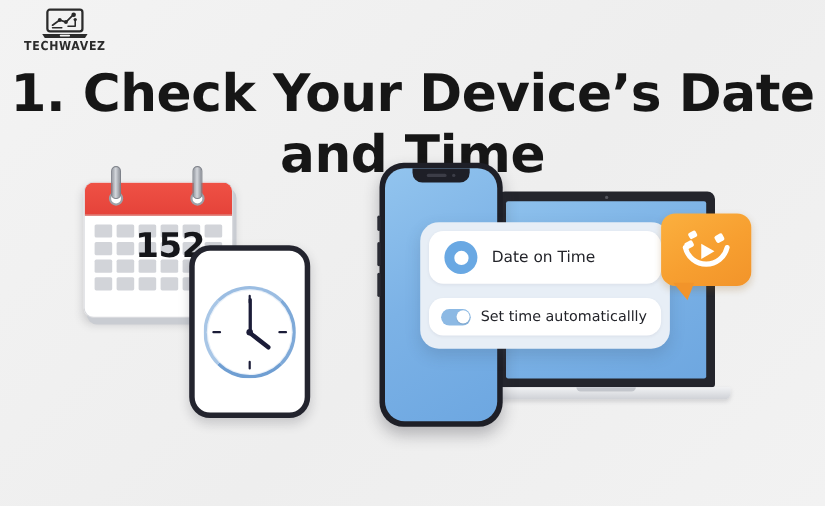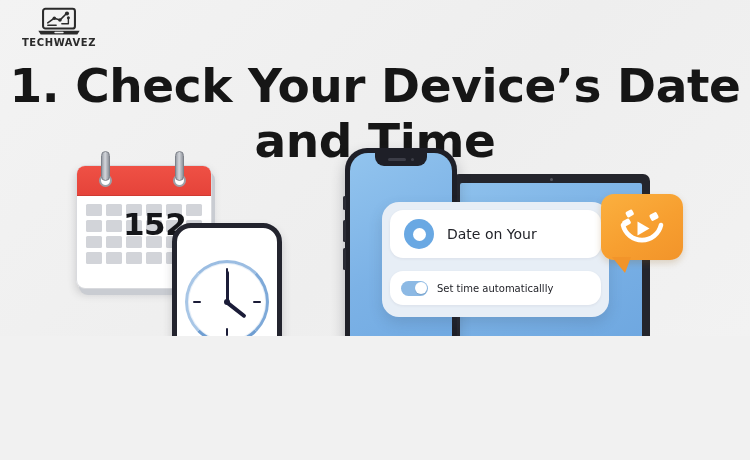--- a/index.html
+++ b/index.html
@@ -12,21 +12,21 @@
 
   body {
     font-family: "Liberation Sans", sans-serif;
     background: #f1f1f1;
     position: relative;
   }
 
   #canvas {
     position: relative;
     width: 750px;
-    height: 336px;
+    height: 460px;
     background: linear-gradient(135deg, #f3f3f3 0%, #eeeeee 55%, #f2f2f2 100%);
     overflow: hidden;
   }
 
   
   .brand {
     position: absolute;
     left: 14px;
     top: 6px;
     width: 90px;
@@ -375,21 +375,21 @@
     position: absolute;
     right: 1.5px;
     top: 1.5px;
     width: 12px;
     height: 12px;
     border-radius: 50%;
     background: #ffffff;
     box-shadow: 0 1px 1px rgba(0,0,0,0.12);
   }
   .row-secondary-label {
-    font-size: 10px;
+    font-size: 13px;
     color: #23242a;
     font-family: "DejaVu Sans", sans-serif;
     white-space: nowrap;
   }
 
   
   .bubble {
     position: absolute;
     left: 601px;
     top: 194px;
@@ -508,21 +508,21 @@
         <div class="phone-notch">
           <div class="notch-speaker"></div>
           <div class="notch-cam"></div>
         </div>
       </div>
     </div>
 
     <div class="settings-panel">
       <div class="settings-row row-primary">
         <div class="ring-icon"></div>
-        <div class="row-primary-label">Date on Your</div>
+        <div class="row-primary-label">Date on Time</div>
       </div>
       <div class="settings-row row-secondary">
         <div class="toggle"></div>
         <div class="row-secondary-label">Set time automaticallly</div>
       </div>
     </div>
 
     <div class="bubble">
       <div class="bubble-tail"></div>
       <svg class="bubble-face" viewBox="0 0 82 66">

